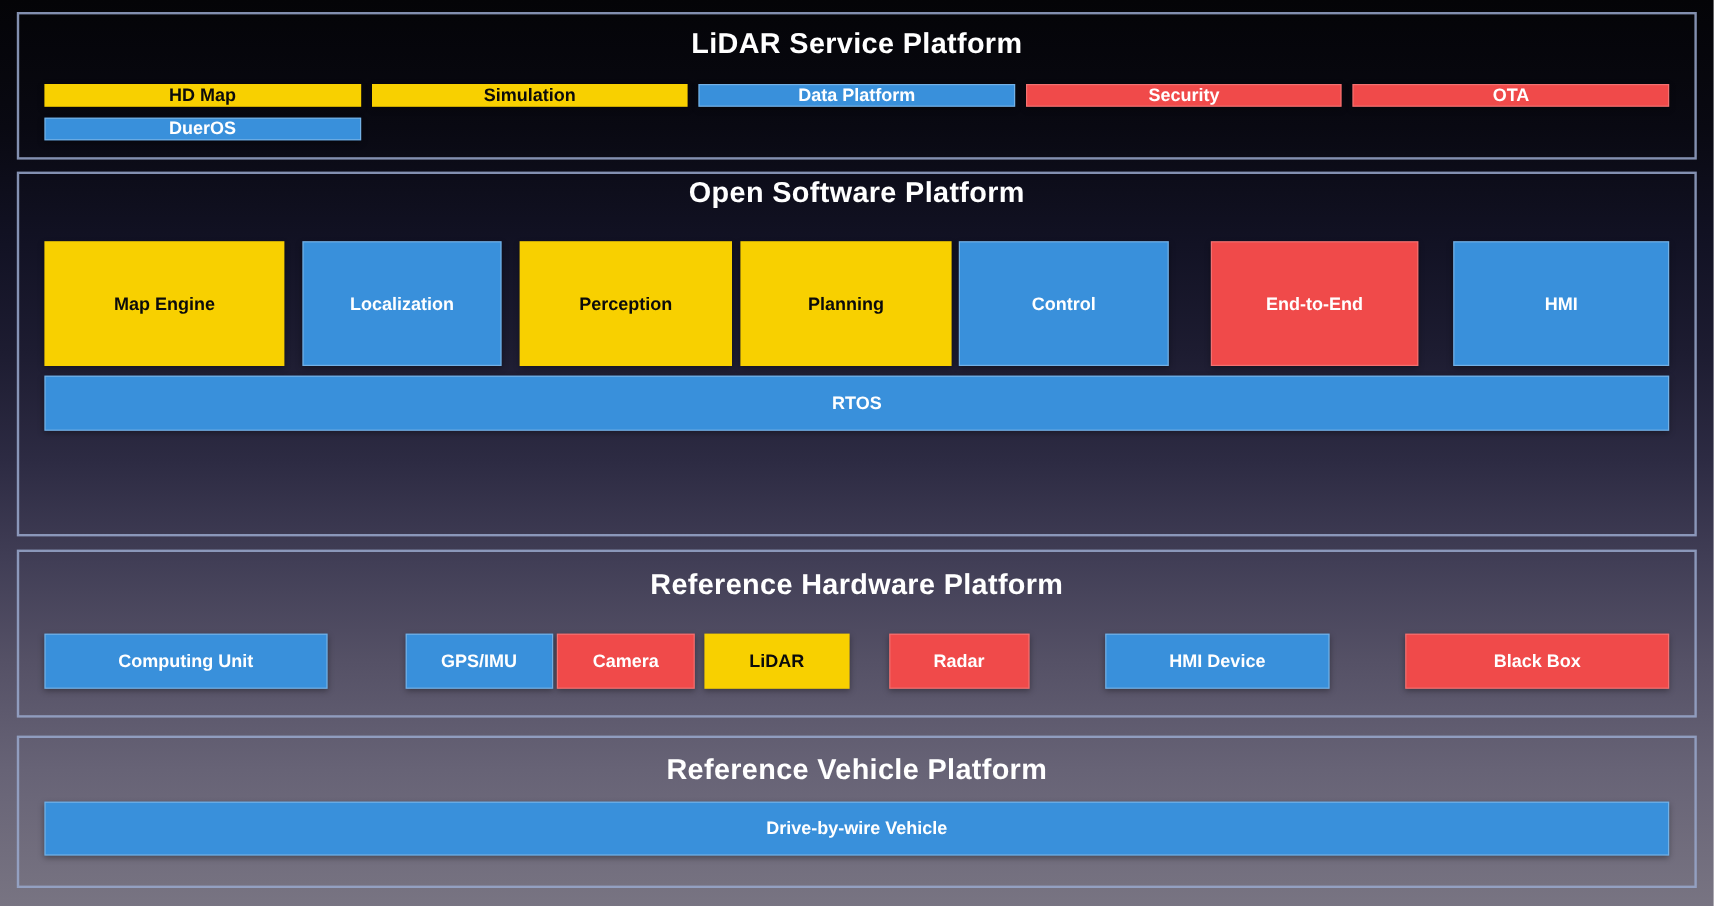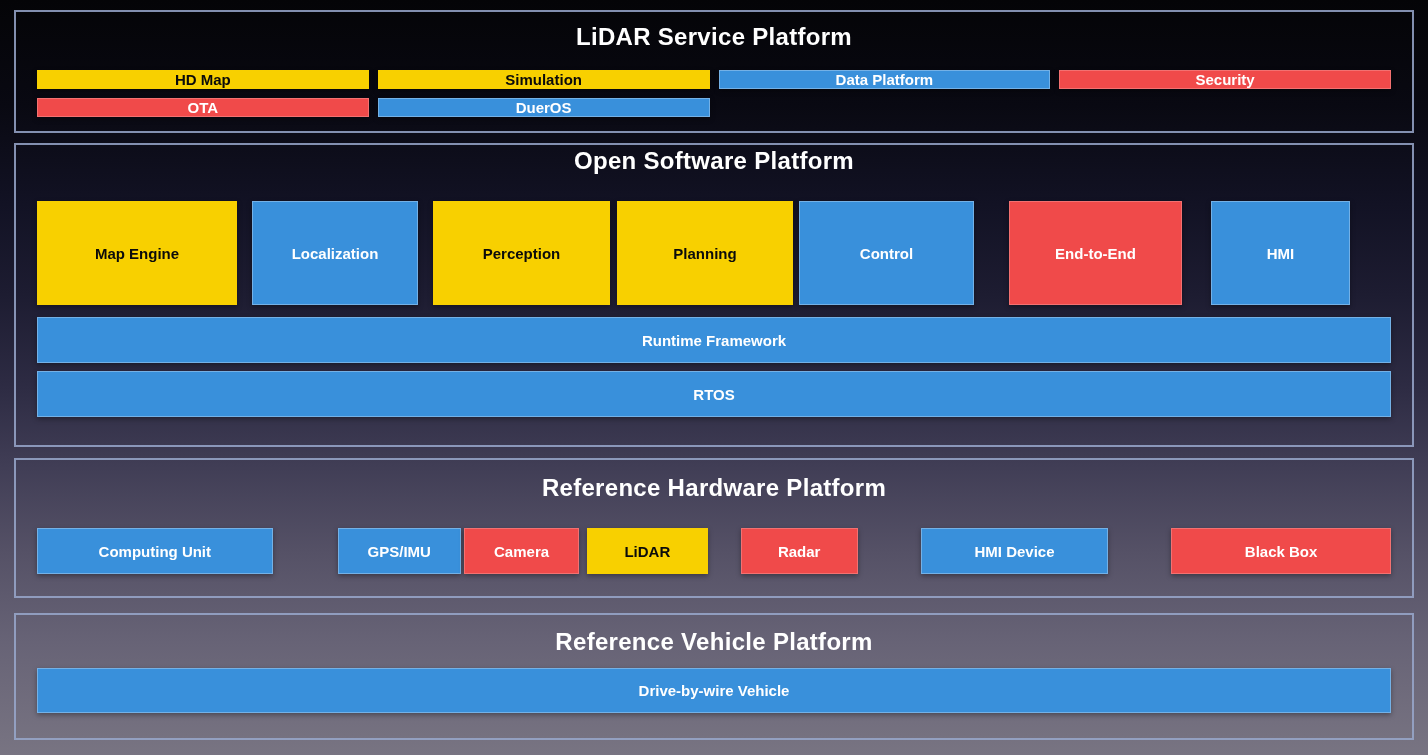--- a/index.html
+++ b/index.html
@@ -35,21 +35,21 @@
     box-shadow: 0 2px 5px rgba(0,0,0,0.35);
   }
   .c-yellow { background: var(--yellow); color: #0b0b0b; }
   .c-blue   { background: var(--blue);   color: #ffffff; border: 1px solid rgba(255,255,255,0.30); }
   .c-red    { background: var(--red);    color: #ffffff; border: 1px solid rgba(255,255,255,0.22); }
 
   
   #panel-cloud { margin-top: 10px; height: 123px; padding-top: 13px; }
   #panel-cloud .row {
     display: grid;
-    grid-template-columns: repeat(4, 1fr);
+    grid-template-columns: repeat(5, 1fr);
     gap: 9px;
     margin: 21px 21px 0;
     height: 44px;
   }
 
   
   #panel-software { margin-top: 10px; height: 304px; padding-top: 4px; }
   #panel-software .row {
     display: flex;
     margin: 28px 21px 0;
@@ -90,23 +90,22 @@
 
 <div class="panel" id="panel-software">
   <div class="panel-title">Open Software Platform</div>
   <div class="row">
     <div class="block c-yellow" style="width:200px; margin-right:15px;">Map Engine</div>
     <div class="block c-blue" style="width:166px; margin-right:15px;">Localization</div>
     <div class="block c-yellow" style="width:177px; margin-right:7px;">Perception</div>
     <div class="block c-yellow" style="width:176px; margin-right:6px;">Planning</div>
     <div class="block c-blue" style="width:175px; margin-right:35px;">Control</div>
     <div class="block c-red" style="width:173px; margin-right:29px;">End-to-End</div>
-    <div class="block c-blue" style="width:139px;">HMI</div>
+    <div class="block c-blue" style="width:180px;">HMI</div>
   </div>
-  <div class="block c-blue fullbar first">Runtime Framework</div>
   <div class="block c-blue fullbar">RTOS</div>
 </div>
 
 <div class="panel" id="panel-hardware">
   <div class="panel-title">Reference Hardware Platform</div>
   <div class="row">
     <div class="block c-blue" style="width:239px; margin-right:65px;">Computing Unit</div>
     <div class="block c-blue" style="width:125px; margin-right:3px;">GPS/IMU</div>
     <div class="block c-red" style="width:117px; margin-right:8px;">Camera</div>
     <div class="block c-yellow" style="width:122px; margin-right:5px;">LiDAR</div>

